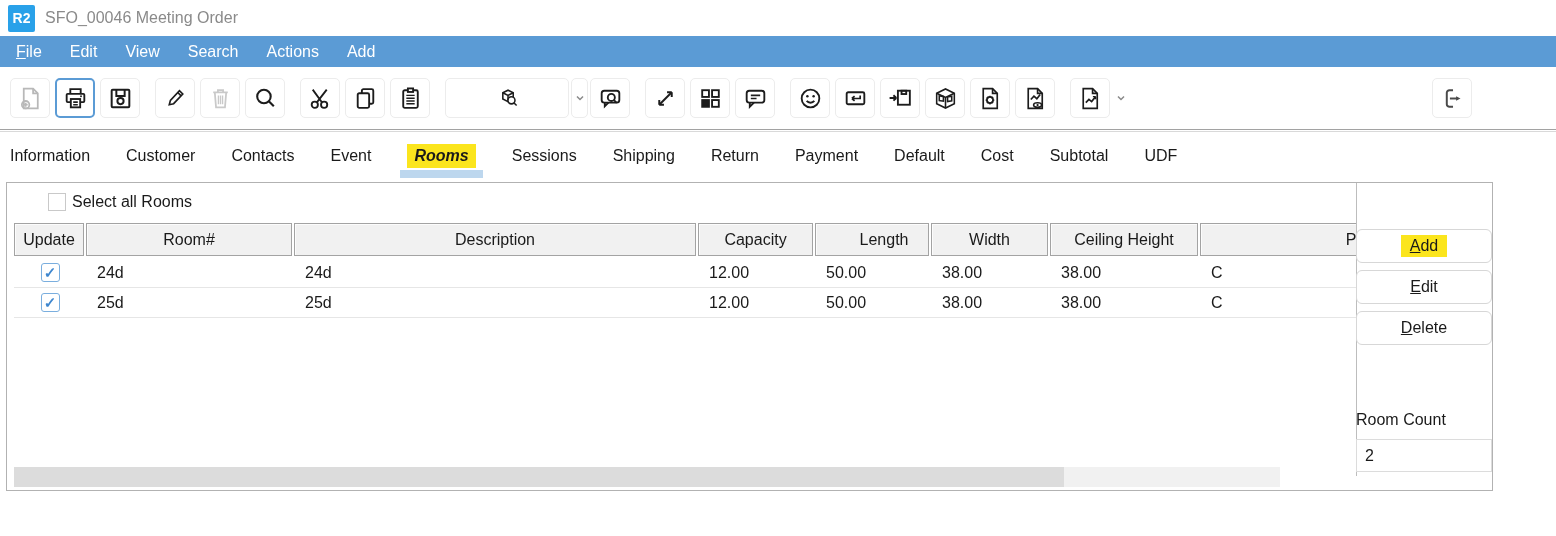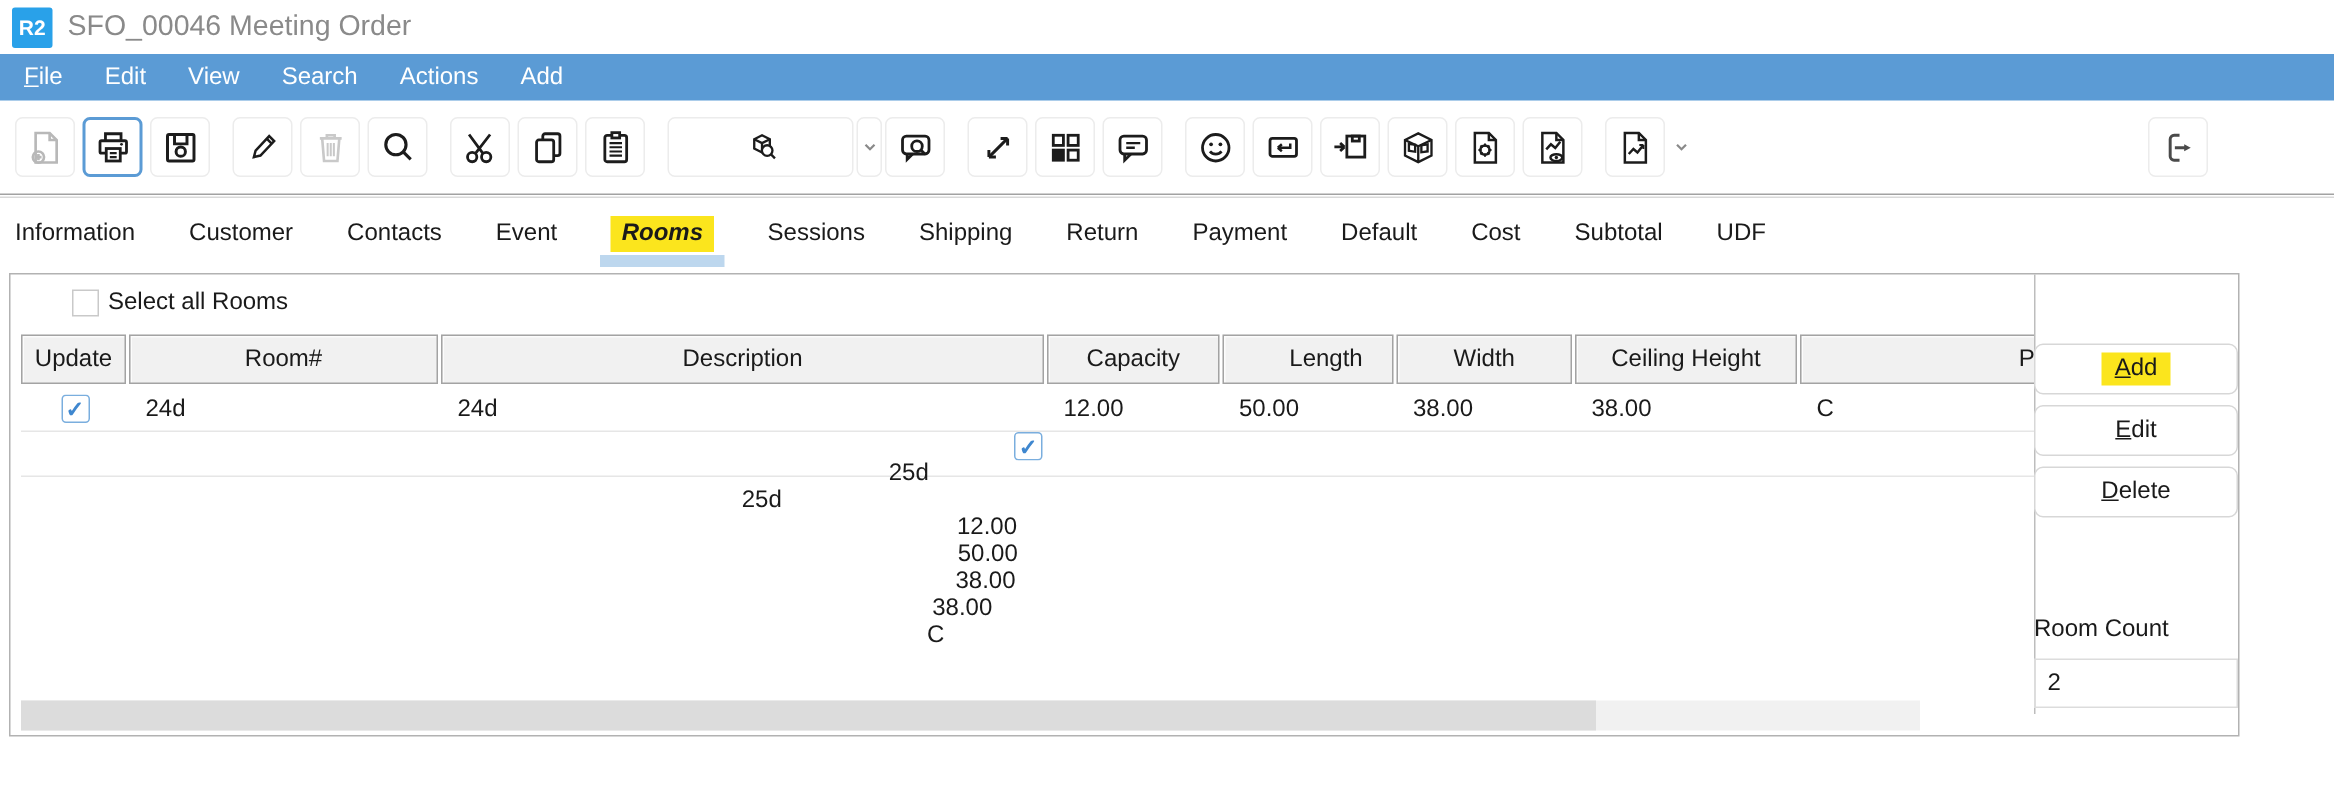--- a/index.html
+++ b/index.html
@@ -3,21 +3,21 @@
 <meta charset="utf-8">
 <style>
   * { margin:0; padding:0; box-sizing:border-box; }
   html,body { width:1556px; height:536px; background:#fff; overflow:hidden;
               font-family:"Liberation Sans", sans-serif; color:#1a1a1a; }
 
   
   .titlebar { height:36px; display:flex; align-items:center; gap:10px; padding-left:8px; }
   .badge { width:27px; height:27px; background:#29a1e9; color:#fff; font-weight:bold;
            font-size:14px; display:flex; align-items:center; justify-content:center; border-radius:2px; }
-  .title { color:#8a8a8a; font-size:19px; }
+  .title { color:#8a8a8a; font-size:16px; }
 
   
   .menubar { height:31px; background:#5b9bd5; display:flex; align-items:center;
              color:#fff; font-size:16px; padding-left:2px; }
   .menu-item { padding:0 14px; cursor:default; }
   .mn { text-decoration:underline; }
 
   
   .toolbar { height:62px; display:flex; align-items:center; padding-left:10px; }
   .tgroup { display:flex; gap:5px; margin-right:15px; }
@@ -56,21 +56,21 @@
   .th.c-desc    { width:402px; }
   .th.c-cap     { width:115px; }
   .th.c-len     { width:114px;padding-left:24px; }
   .th.c-wid     { width:117px; }
   .th.c-ceil    { width:148px; }
   .th.c-parent  { width:220px; justify-content:flex-end; padding-right:10px; }
 
   .trow { position:absolute; left:0; width:1343px; height:30px; display:flex; align-items:center;
           border-bottom:1px solid #e6e6e6; font-size:16px; }
   .trow.r0 { top:75px; }
-  .trow.r1 { top:105px;flex-direction:column; }
+  .trow.r1 { top:105px; }
   .cell { padding-left:11px; flex:none; overflow:hidden; white-space:nowrap; }
   .cell.c-update { width:72px; display:flex; justify-content:center; padding:0; }
   .cell.c-room   { width:208px; }
   .cell.c-desc   { width:404px; }
   .cell.c-cap    { width:117px; }
   .cell.c-len    { width:116px; }
   .cell.c-wid    { width:119px; }
   .cell.c-ceil   { width:150px; }
   .cell.c-parent { width:157px; }
   .cb-checked { width:19px; height:19px; border:1px solid #7aaede; border-radius:3px; background:#fff;

